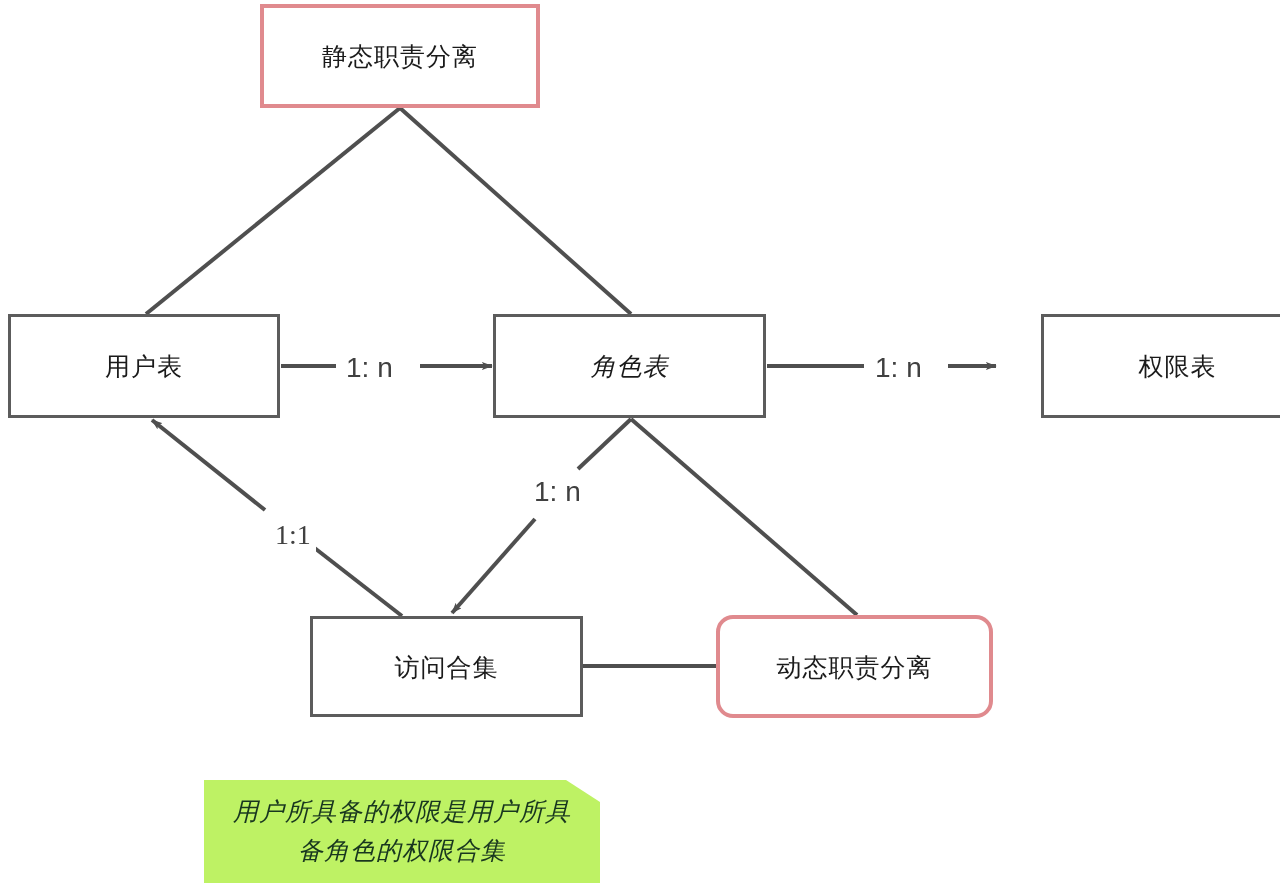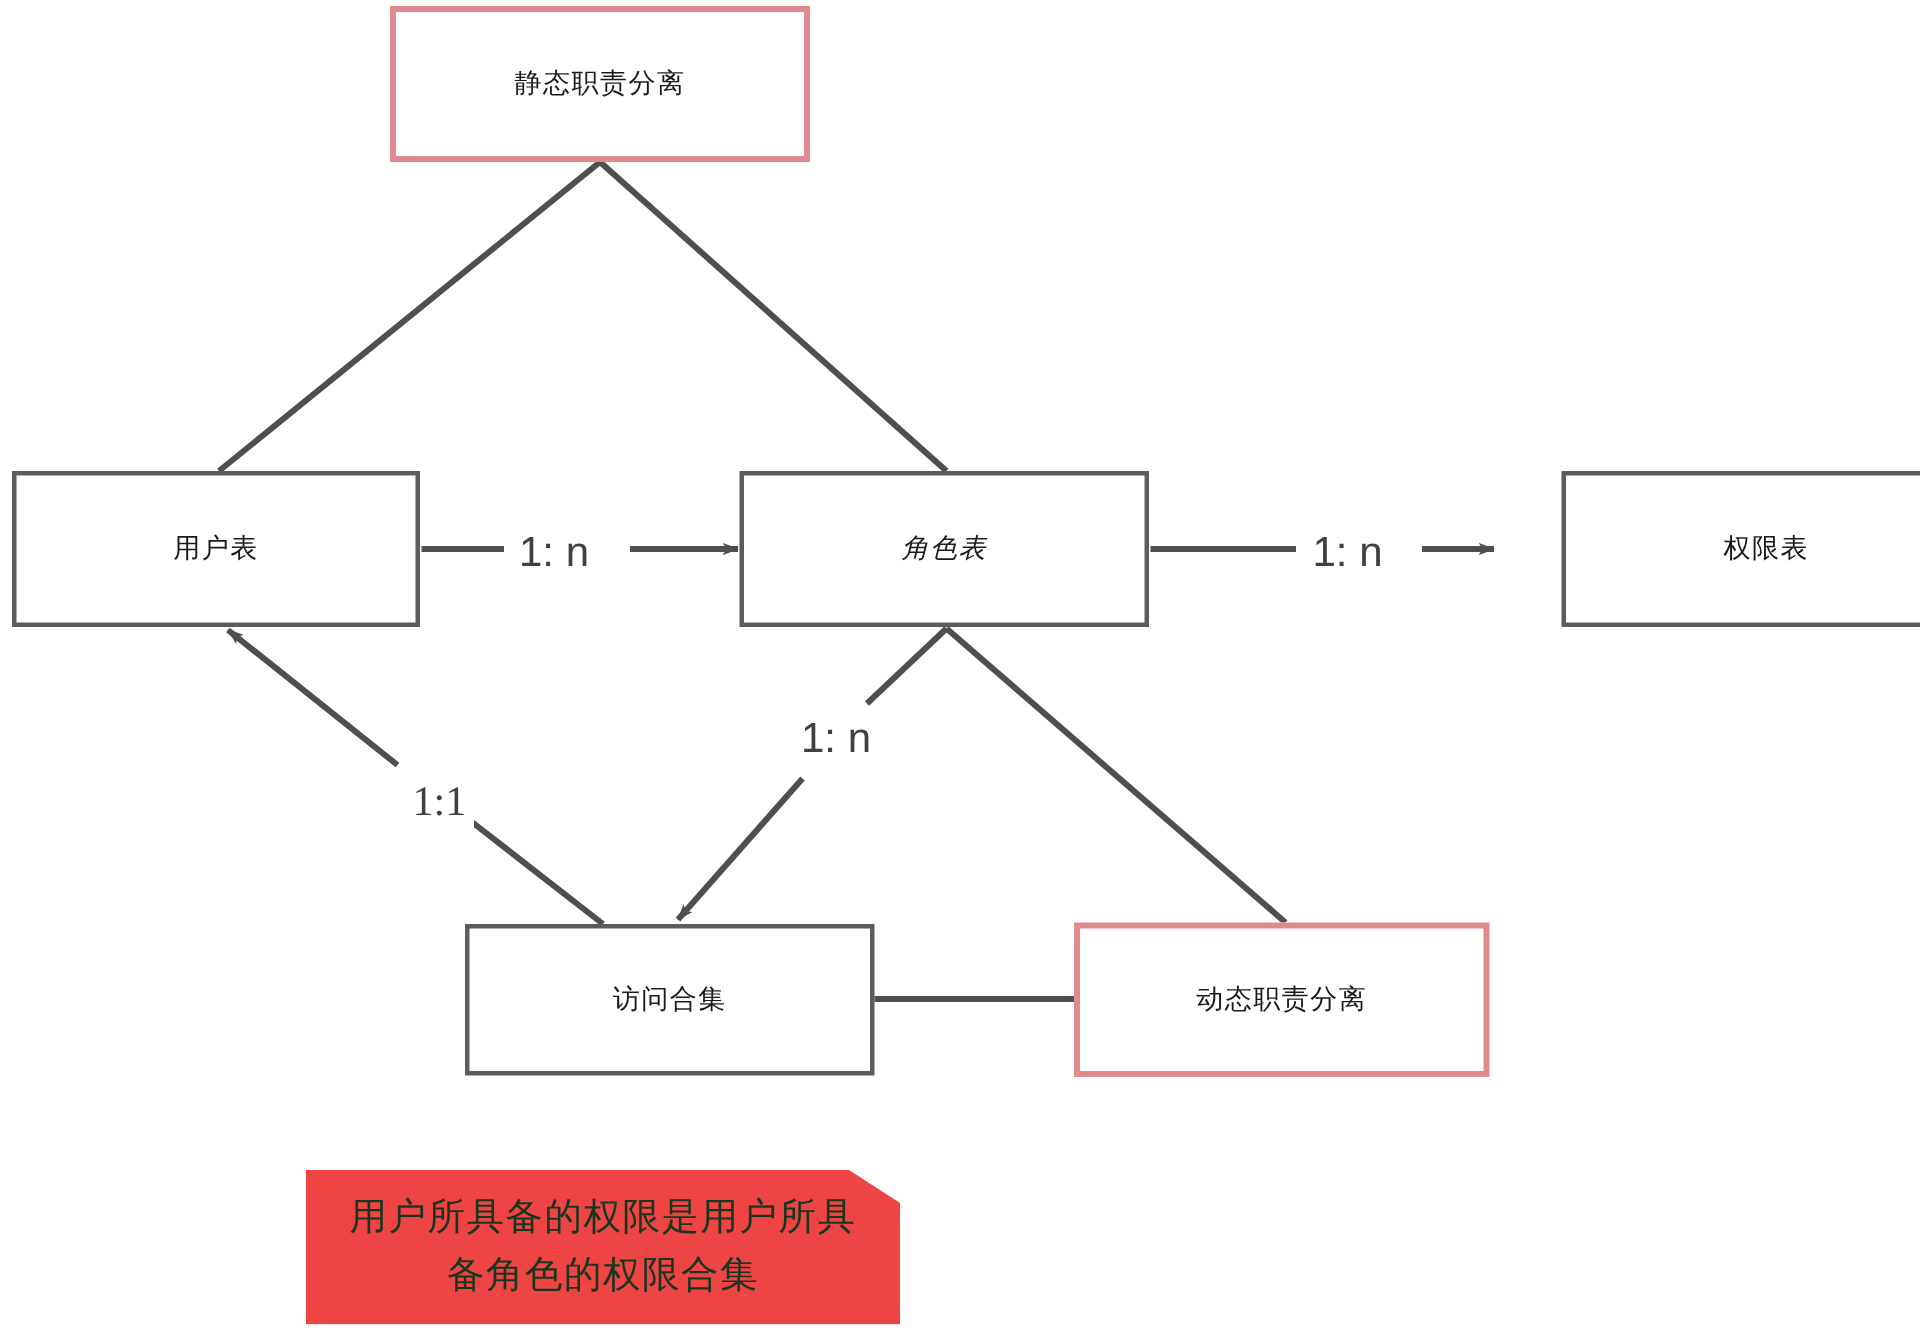--- a/index.html
+++ b/index.html
@@ -26,47 +26,48 @@
     pointer-events: none;
   }
   .node {
     position: absolute;
     box-sizing: border-box;
     background: #ffffff;
     display: flex;
     align-items: center;
     justify-content: center;
     color: #1a1a1a;
-    font-size: 18px;
+    font-size: 25px;
     letter-spacing: 1px;
     line-height: 1.2;
     z-index: 3;
   }
   .node.entity {
     border: 3px solid #5c5c5c;
     align-items: center;
   }
   .node.sod {
     border: 4px solid #e08a8e;
   }
   .note {
     position: absolute;
     box-sizing: border-box;
-    background: #ef4444;
+    background: #bef264;
     color: #18361f;
     font-size: 25px;
     letter-spacing: 1px;
     line-height: 1.55;
     text-align: center;
     display: flex;
     align-items: center;
     justify-content: center;
     padding: 8px 14px 10px 14px;
     z-index: 3;
     clip-path: polygon(0 0, calc(100% - 34px) 0, 100% 22px, 100% 100%, 0 100%);
+    font-style: italic;
   }
   .edge-label {
     position: absolute;
     background: #ffffff;
     color: #404040;
     font-size: 28px;
     line-height: 1;
     padding: 3px 5px;
     white-space: nowrap;
     z-index: 4;
@@ -122,21 +123,21 @@
   </div>
 
   <div class="node entity" style="left:997px; top:314px; width:273px; height:104px;margin-left:44px;">
     <span>权限表</span>
   </div>
 
   <div class="node entity" style="left:262px; top:616px; width:273px; height:101px;margin-left:48px;">
     <span>访问合集</span>
   </div>
 
-  <div class="node sod" style="left:716px; top:615px; width:277px; height:103px;">
+  <div class="node sod" style="left:716px; top:615px; width:277px; height:103px;border-radius:17px;">
     <span>动态职责分离</span>
   </div>
 
   <div class="edge-label" style="left:341px; top:351px;">
     <span>1:  n</span>
   </div>
 
   <div class="edge-label" style="left:870px; top:351px;">
     <span>1:  n</span>
   </div>

